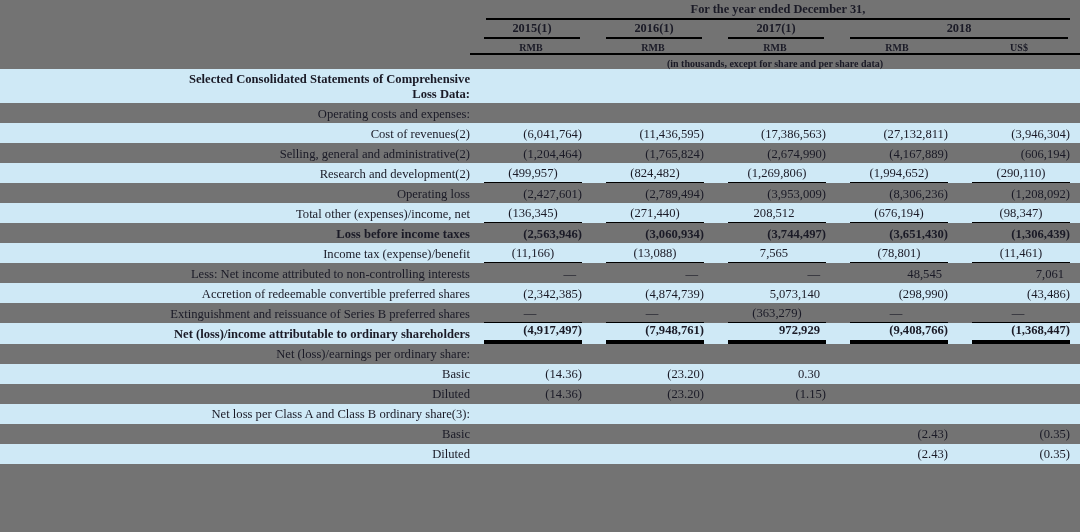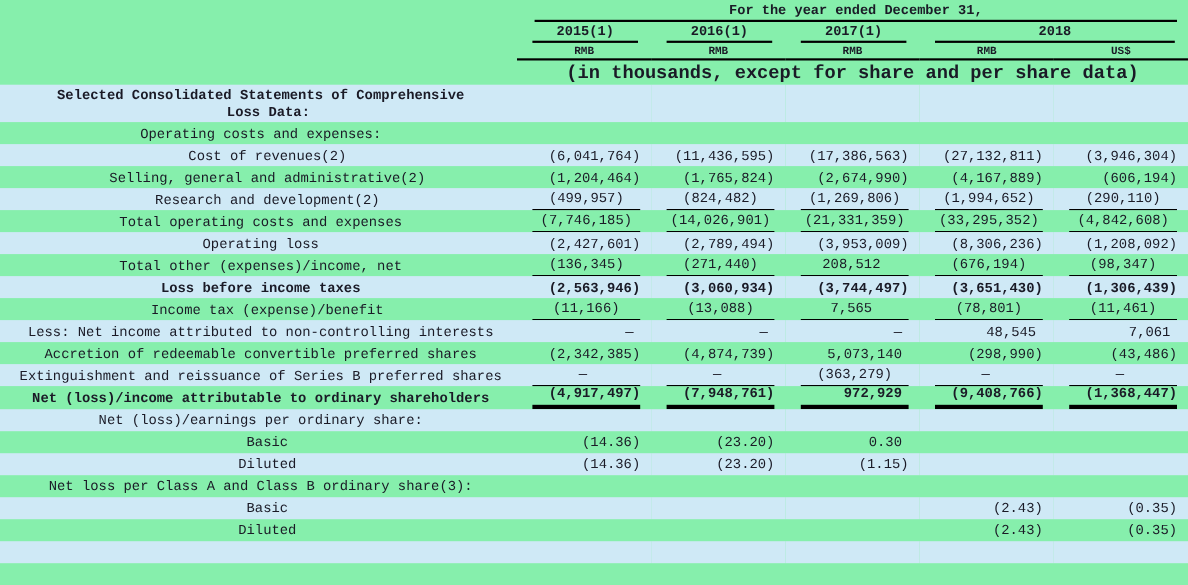--- a/index.html
+++ b/index.html
@@ -1,21 +1,21 @@
 <!DOCTYPE html>
 <html style="--stripe: #cfe9f6; --text: #1a1a26; --line: #000000;"><head>
 <meta charset="utf-8">
 <style>
   html, body { margin: 0; padding: 0; background: #ffffff; }
   .page {
     position: relative;
     width: 1080px; height: 532px;
     overflow: hidden;
-    background: #86efac;
-    font-family: Liberation Mono, monospace;
+    background: #737373;
+    font-family: Liberation Serif, serif;
     color: var(--text, #1a1a26);
   }
   table.fin {
     border-collapse: collapse;
     table-layout: fixed;
     width: 1080px;
     font-size: 12.6px;
   }
   col.c-label { width: 470px; }
   col.c-val { width: 122px; }
@@ -32,27 +32,27 @@
     padding-bottom: 1px;
     font-size: 12.4px;
   }
   .yr {
     margin: 0 12px 0 14px;
     border-bottom: 2px solid var(--line, #000);
     padding-bottom: 1px;
     font-size: 12.4px;
   }
   tr.hr3 th.cur { border-bottom: 2.5px solid var(--line, #000); font-size: 10px; }
-  .note { font-size: 17px; padding-top: 3px; }
+  .note { font-size: 10px; padding-top: 3px; }
 
   
   tbody tr:nth-child(odd) { background: var(--stripe, #cfe9f6); }
   tbody td { padding: 0; height: 18px; vertical-align: bottom; }
   tbody tr.tall td { height: 32px; }
-  td.lbl { text-align: center; padding-left: 4px; line-height: 14.5px; padding-bottom: 2px; }
+  td.lbl { text-align: right; padding-left: 4px; line-height: 14.5px; padding-bottom: 2px; }
   td.lbl.ind { padding-left: 16px; }
   td.lbl .l2 { padding-left: 14px; }
   tr.b { font-weight: 700; }
   td.val { text-align: right; }
   .vw {
     margin: 0 10px 0 14px;
     padding-bottom: 2px;
     line-height: 14.5px;
     white-space: nowrap;
   }
@@ -207,40 +207,20 @@
           </td>
           <td class="val u">
             <div class="vw">(1,994,652)</div>
           </td>
           <td class="val u">
             <div class="vw">(290,110)</div>
           </td>
         </tr>
         <tr>
           <td class="lbl">
-            <div>Total operating costs and expenses</div>
-          </td>
-          <td class="val u">
-            <div class="vw">(7,746,185)</div>
-          </td>
-          <td class="val u">
-            <div class="vw">(14,026,901)</div>
-          </td>
-          <td class="val u">
-            <div class="vw">(21,331,359)</div>
-          </td>
-          <td class="val u">
-            <div class="vw">(33,295,352)</div>
-          </td>
-          <td class="val u">
-            <div class="vw">(4,842,608)</div>
-          </td>
-        </tr>
-        <tr>
-          <td class="lbl">
             <div>Operating loss</div>
           </td>
           <td class="val">
             <div class="vw">(2,427,601)</div>
           </td>
           <td class="val">
             <div class="vw">(2,789,494)</div>
           </td>
           <td class="val">
             <div class="vw">(3,953,009)</div>

